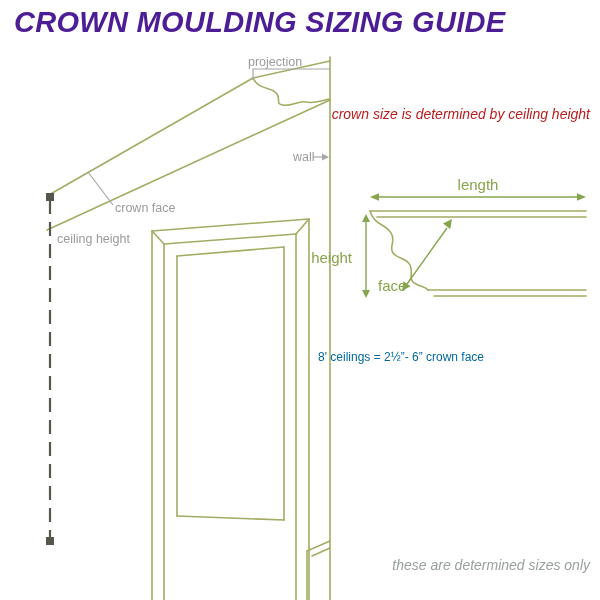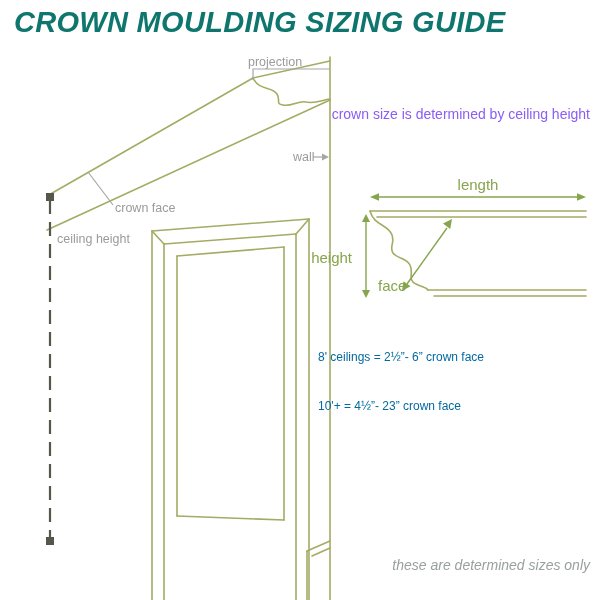--- a/index.html
+++ b/index.html
@@ -3,25 +3,25 @@
 <meta charset="utf-8">
 <style>
   html,body{margin:0;padding:0;background:#fff;}
   .canvas{
     position:relative;width:600px;height:600px;background:#ffffff;overflow:hidden;
     font-family:"Liberation Sans",sans-serif;
   }
   .page-title{
     position:absolute;left:14px;top:6px;margin:0;
     font-size:29px;font-weight:bold;font-style:italic;
-    letter-spacing:0.3px;color:#0f766e;white-space:nowrap;
+    letter-spacing:0.3px;color:#4c1d95;white-space:nowrap;
   }
   .subtitle{
     position:absolute;right:10px;top:106px;
-    font-size:14px;color:#8b5cf6;white-space:nowrap;
+    font-size:14px;font-style:italic;color:#b91c1c;white-space:nowrap;
   }
   .sizing-rules{
     position:absolute;left:318px;top:347px;width:278px;
     color:#0369a1;font-size:12px;
   }
   .sizing-rules .rule{line-height:21px;margin:0 0 28px 0;white-space:nowrap;}
   .footnote{
     position:absolute;right:10px;top:557px;
     font-size:14px;font-style:italic;color:#98a19c;white-space:nowrap;
   }
@@ -104,18 +104,17 @@
     <text x="57" y="243" class="lbl-gray">ceiling height</text>
     <text x="478" y="190" class="lbl-green" text-anchor="middle">length</text>
     <text x="352" y="263" class="lbl-green" text-anchor="end">height</text>
     <text x="378" y="291" class="lbl-green">face</text>
   </svg>
 
   <div class="subtitle">crown size is determined by ceiling height</div>
 
   <div class="sizing-rules">
     <div class="rule">8' ceilings = 2½”- 6” crown face</div>
-    <div class="rule">10'+ = 4½”- 23” crown face</div>
   </div>
 
   <div class="footnote">these are determined sizes only</div>
 
 </div>
 
 </body></html>

